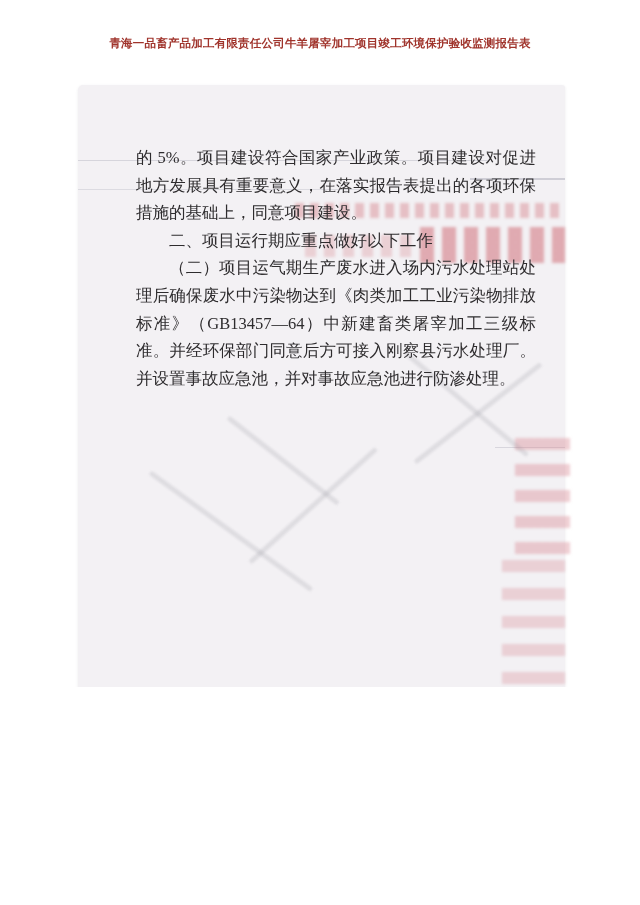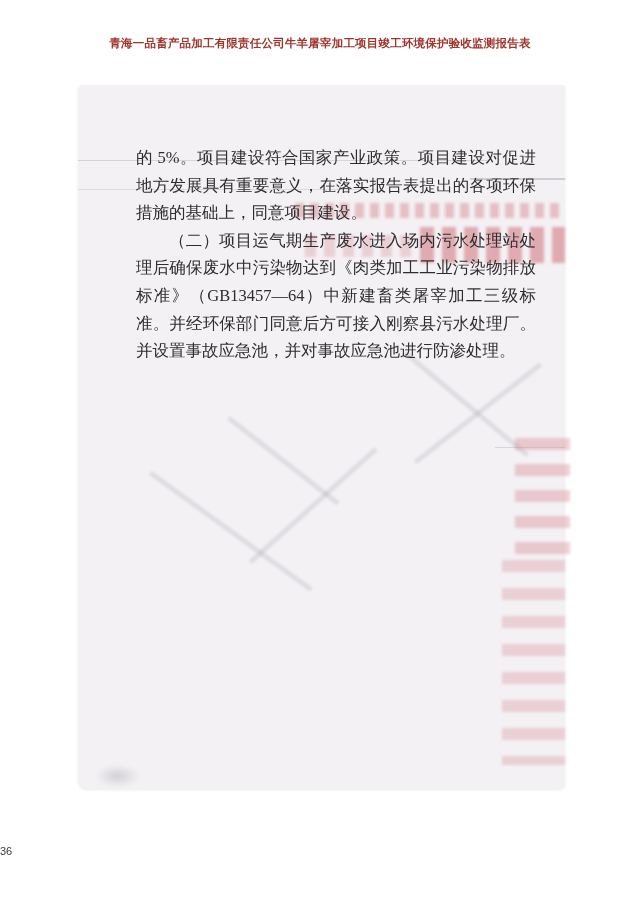--- a/index.html
+++ b/index.html
@@ -1,17 +1,17 @@
 <!DOCTYPE html>
 <html><head>
 <meta charset="utf-8">
 <style>
   html,body { margin:0; padding:0; background:#ffffff; }
   .page {
-    position:relative; width:640px; height:905px; background:#ffffff;
+    position:relative; width:640px; height:687px; background:#ffffff;
     overflow:hidden; font-family:"Liberation Serif","DejaVu Serif",serif;
   }
 
   
   .report-header {
     position:absolute; top:36px; left:0; width:100%;
     text-align:center; font-size:11.5px; font-weight:bold;
     color:#a0342c; letter-spacing:0.2px;
   }
 
@@ -108,20 +108,21 @@
     <div class="bleed bleed-right2"></div>
 
     <div class="wm wm1"></div>
     <div class="wm wm2"></div>
     <div class="wm wm3"></div>
     <div class="wm wm4"></div>
     <div class="wm wm5"></div>
 
     <div class="doc-text">
       <p class="cont">的 5%。项目建设符合国家产业政策。项目建设对促进地方发展具有重要意义，在落实报告表提出的各项环保措施的基础上，同意项目建设。</p>
+      <p>二、项目运行期应重点做好以下工作</p>
       <p>（二）项目运气期生产废水进入场内污水处理站处理后确保废水中污染物达到《肉类加工工业污染物排放标准》（GB13457—64）中新建畜类屠宰加工三级标准。并经环保部门同意后方可接入刚察县污水处理厂。并设置事故应急池，并对事故应急池进行防渗处理。</p>
     </div>
 
   </div>
 
   <div class="page-number">36</div>
 
 </div>
 
 </body></html>

